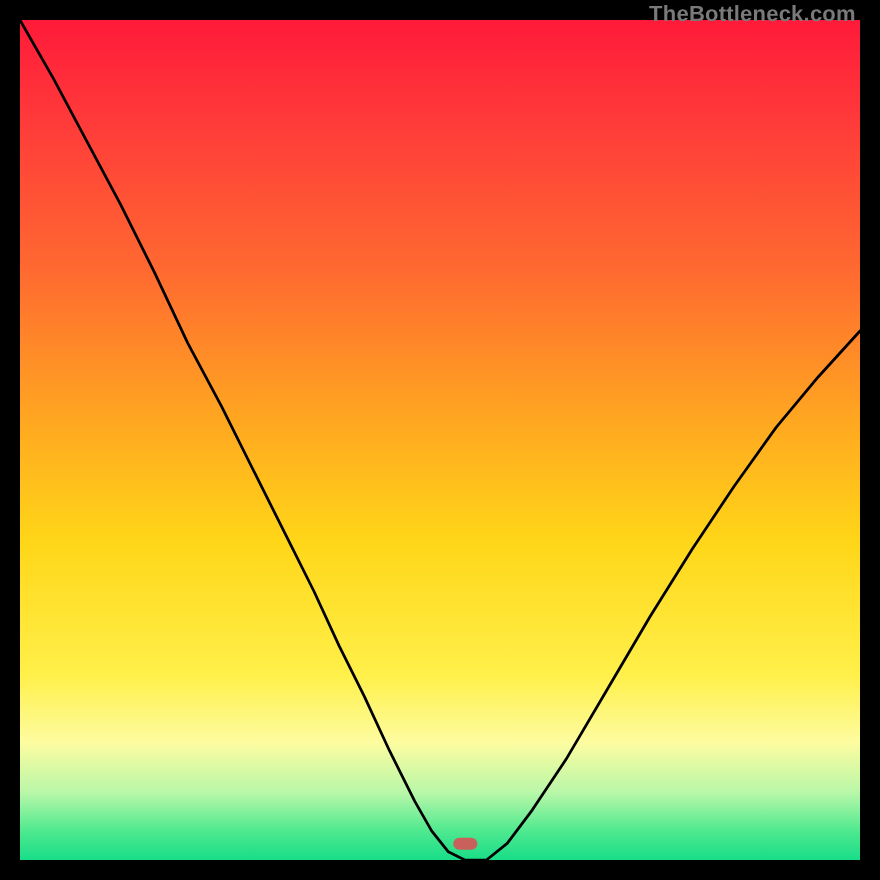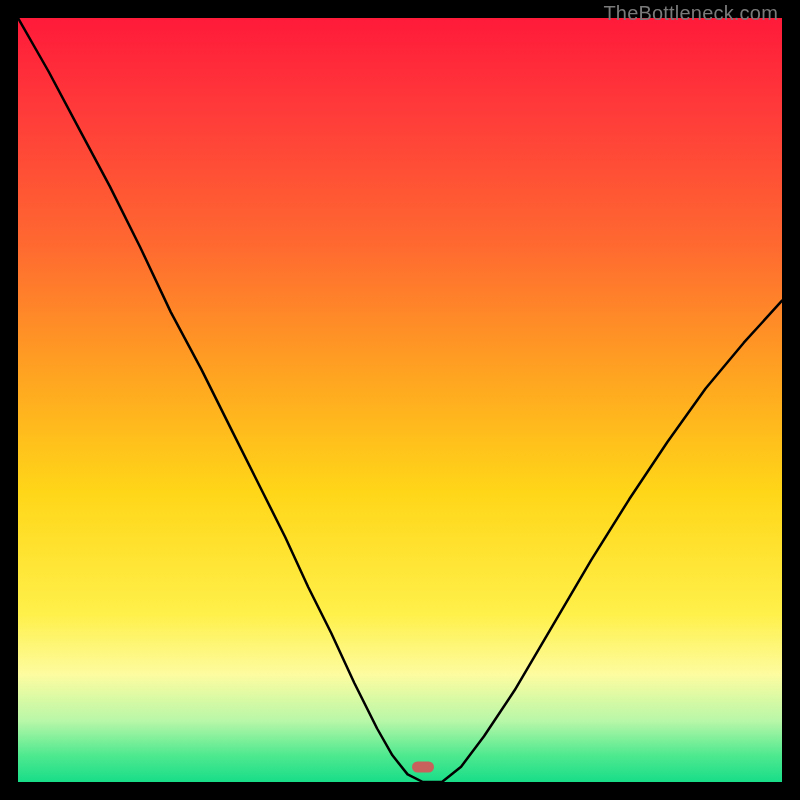--- a/index.html
+++ b/index.html
@@ -1,18 +1,18 @@
 <!DOCTYPE html>
 <html><head>
 <meta charset="utf-8">
 <style>
   html,body{margin:0;padding:0;width:800px;height:800px;background:#000;overflow:hidden;font-family:Arial,Helvetica,sans-serif}
   .frame{position:absolute;inset:0;background:#000}
   .plot{position:absolute;left:18px;top:18px;width:764px;height:764px;overflow:hidden}
-  .watermark{position:absolute;top:2px;right:22px;color:#7a7a7a;font-size:20px;font-weight:400;letter-spacing:.2px}
+  .watermark{position:absolute;top:2px;right:22px;color:#7a7a7a;font-size:20px;font-weight:700;letter-spacing:.2px}
   .marker{position:absolute;width:22px;height:11px;border-radius:6px;background:#c8605b;transform:translate(-50%,-50%)}
 </style>
 </head>
 <body>
 
 <div class="frame">
   <div class="plot">
     <svg width="764" height="764" viewBox="0 0 764 764">
       <defs>
         <linearGradient id="bg" x1="0" y1="0" x2="0" y2="1">

